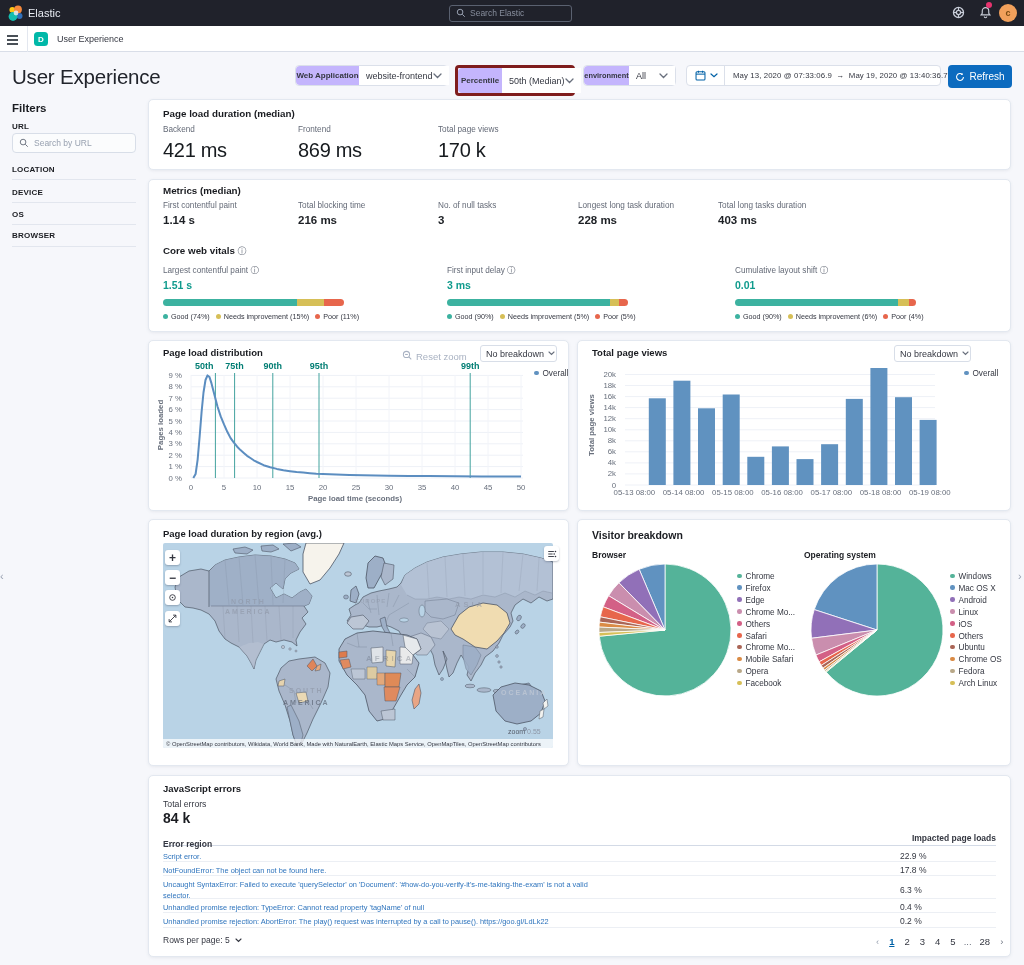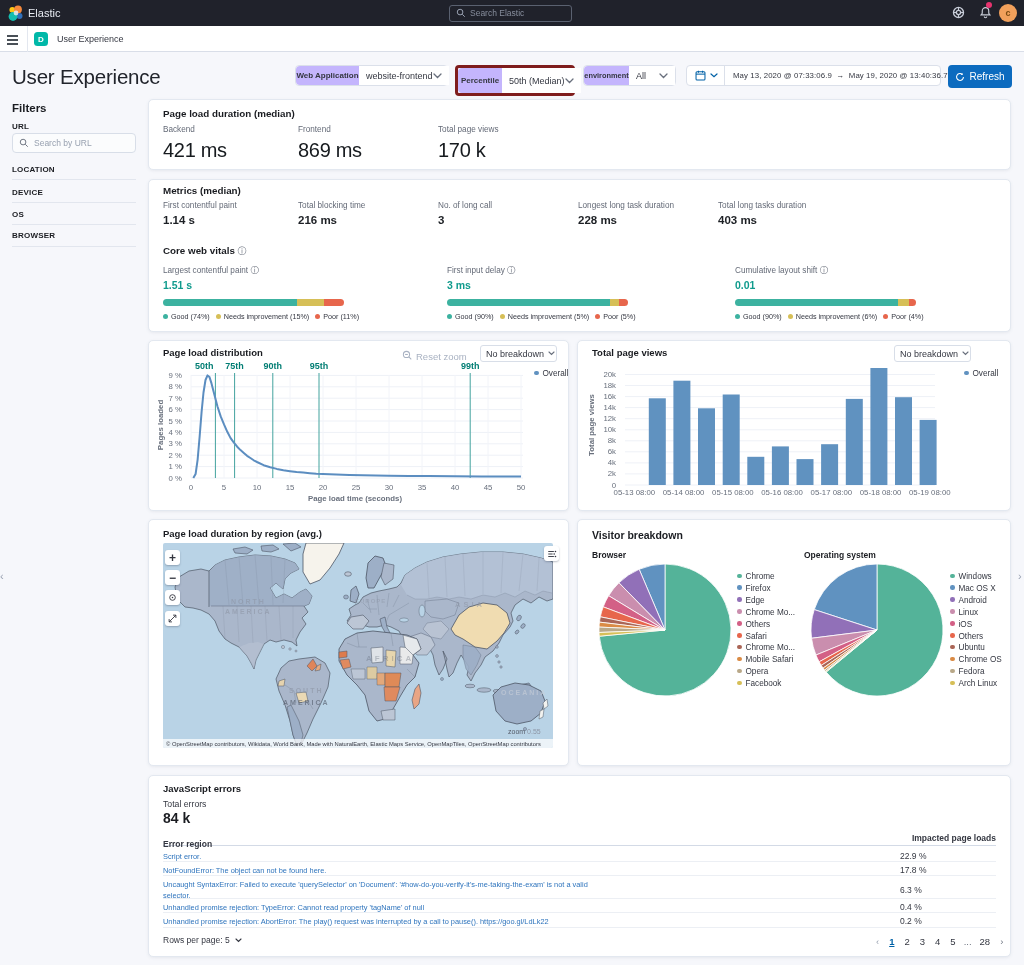--- a/index.html
+++ b/index.html
@@ -136,21 +136,21 @@
 <div class="abs vallg" style="left:298px;top:139px">869 ms</div>
 <div class="abs mlabel" style="left:438px;top:125px">Total page views</div>
 <div class="abs vallg" style="left:438px;top:139px">170 k</div>
 
 <div class="panel" style="left:148px;top:179px;width:863px;height:153px"></div>
 <div class="abs ptitle" style="left:163px;top:185px">Metrics (median)</div>
 <div class="abs mlabel" style="left:163px;top:201px">First contentful paint</div>
 <div class="abs mval" style="left:163px;top:214px">1.14 s</div>
 <div class="abs mlabel" style="left:298px;top:201px">Total blocking time</div>
 <div class="abs mval" style="left:298px;top:214px">216 ms</div>
-<div class="abs mlabel" style="left:438px;top:201px">No. of long call</div>
+<div class="abs mlabel" style="left:438px;top:201px">No. of null tasks</div>
 <div class="abs mval" style="left:438px;top:214px">3</div>
 <div class="abs mlabel" style="left:578px;top:201px">Longest long task duration</div>
 <div class="abs mval" style="left:578px;top:214px">228 ms</div>
 <div class="abs mlabel" style="left:718px;top:201px">Total long tasks duration</div>
 <div class="abs mval" style="left:718px;top:214px">403 ms</div>
 <div class="abs ptitle" style="left:163px;top:245px">Core web vitals <span style="font-weight:normal;color:#69707d;font-size:9px">ⓘ</span></div>
 
 <div class="abs mlabel" style="left:163px;top:265px">Largest contentful paint <span style="font-size:8.5px">ⓘ</span></div>
 <div class="abs cwvval" style="left:163px;top:279px">1.51 s</div>
 <div class="cwvbar" style="left:163px;top:299px;width:181px">

